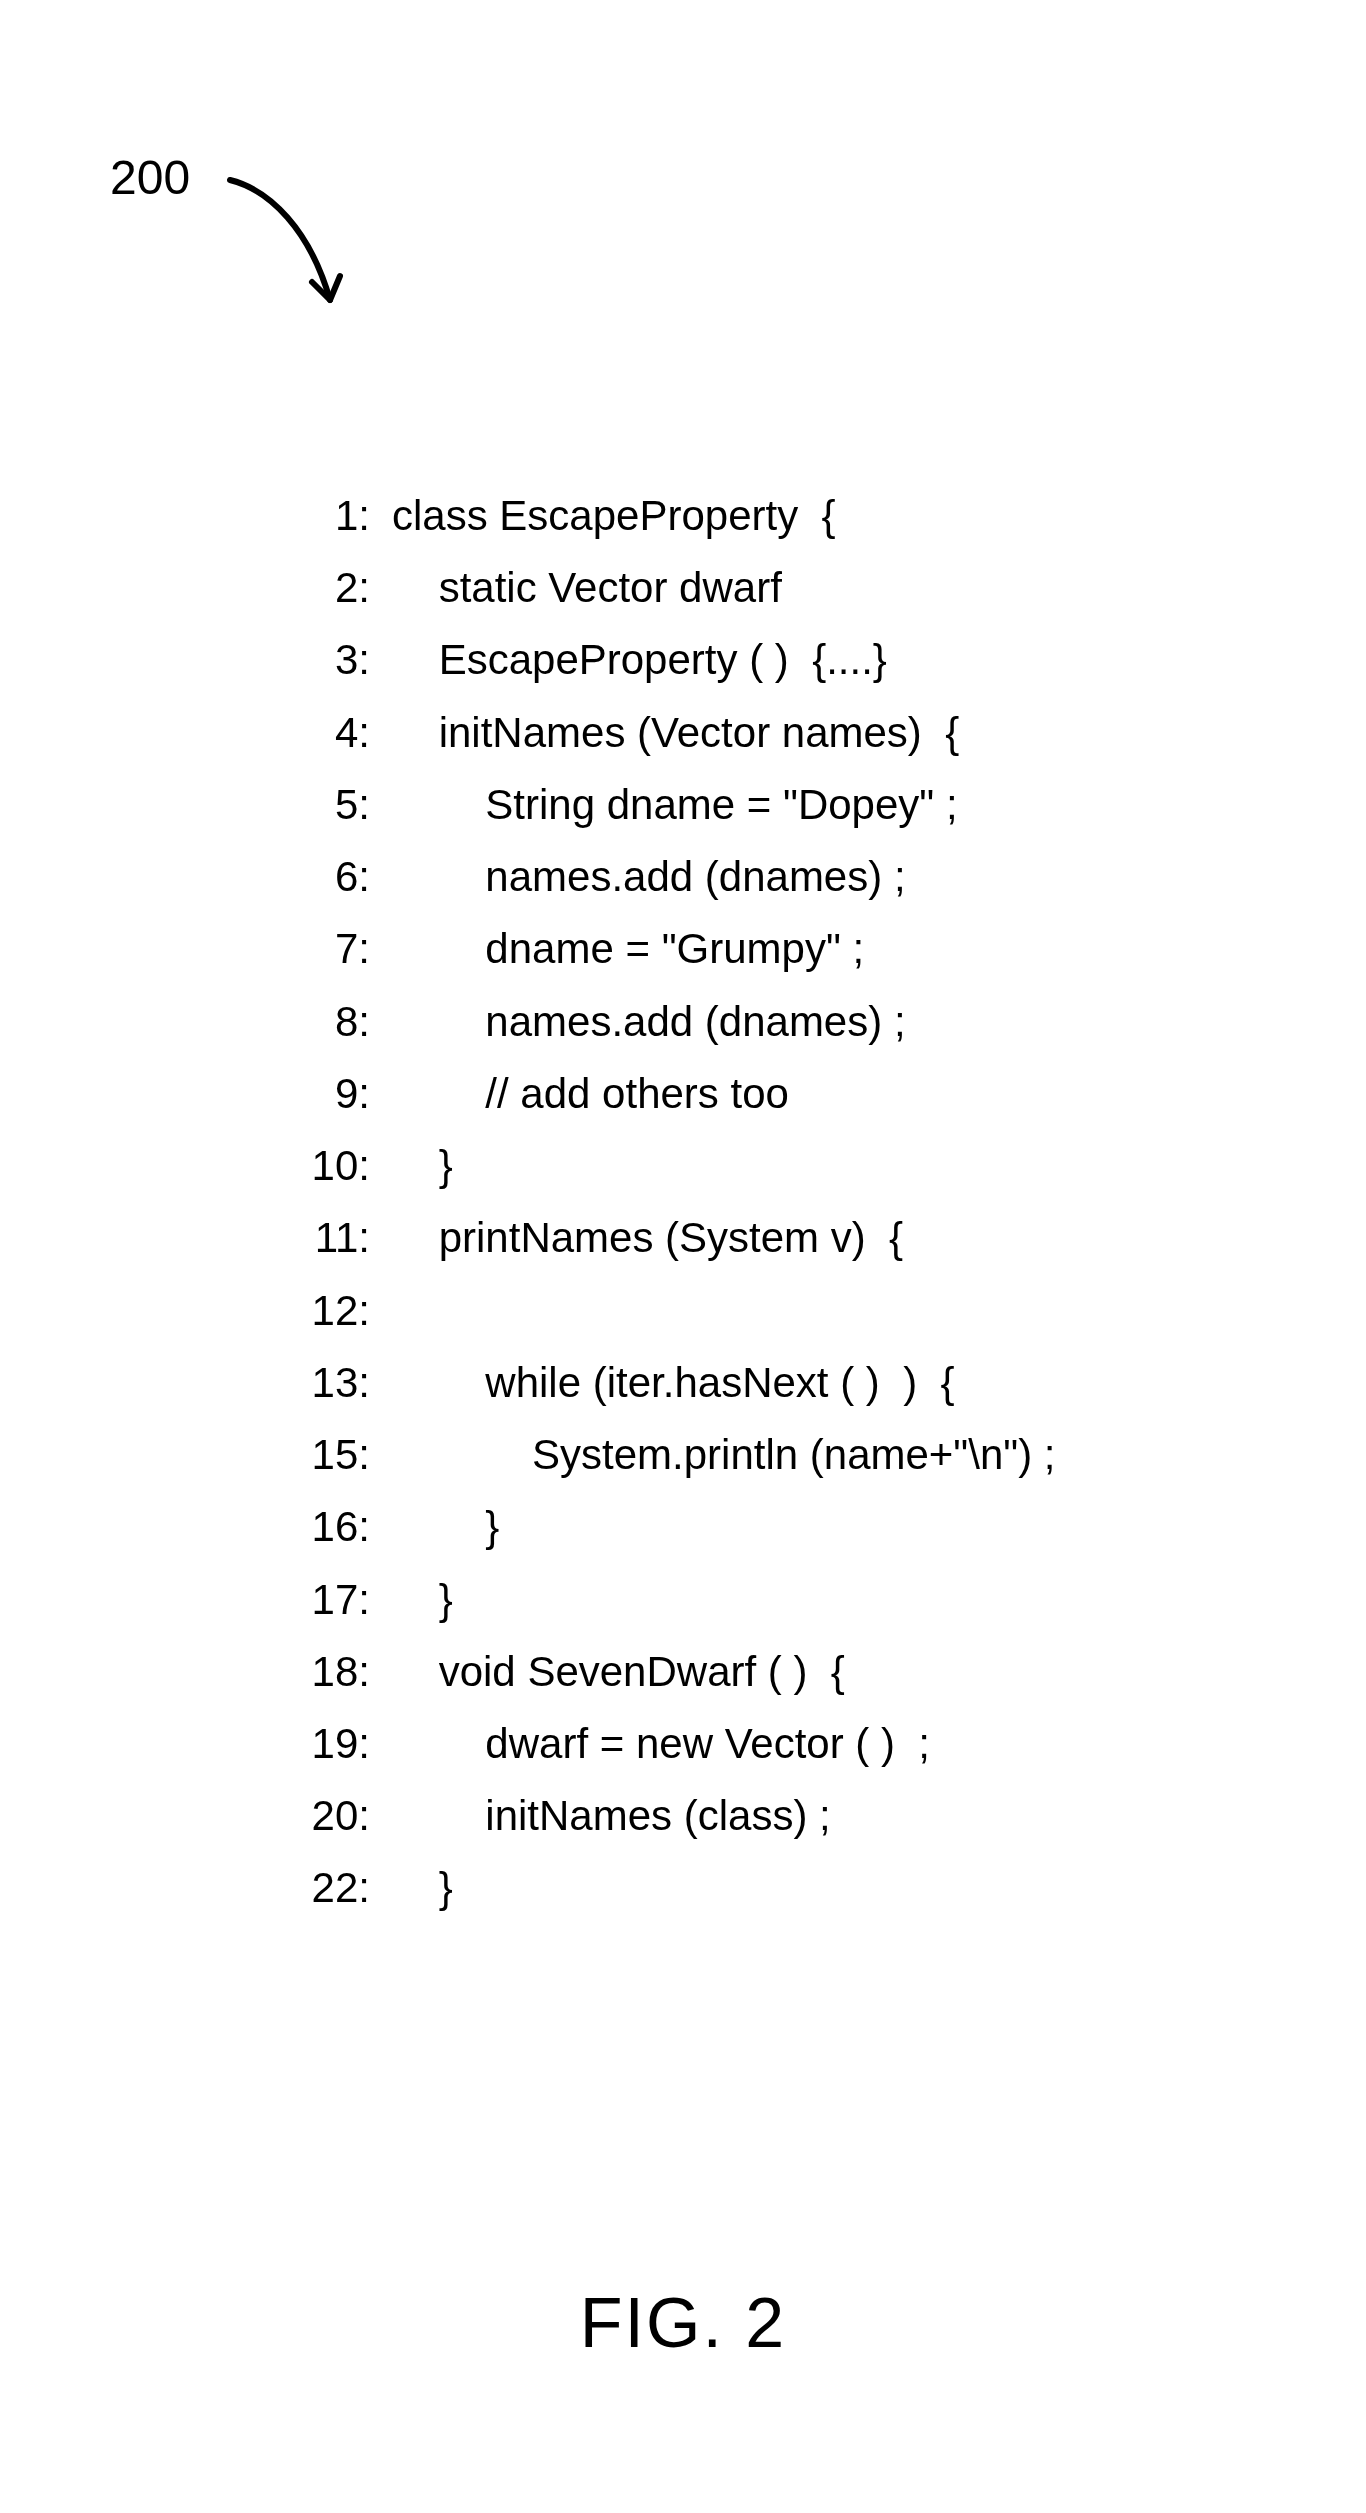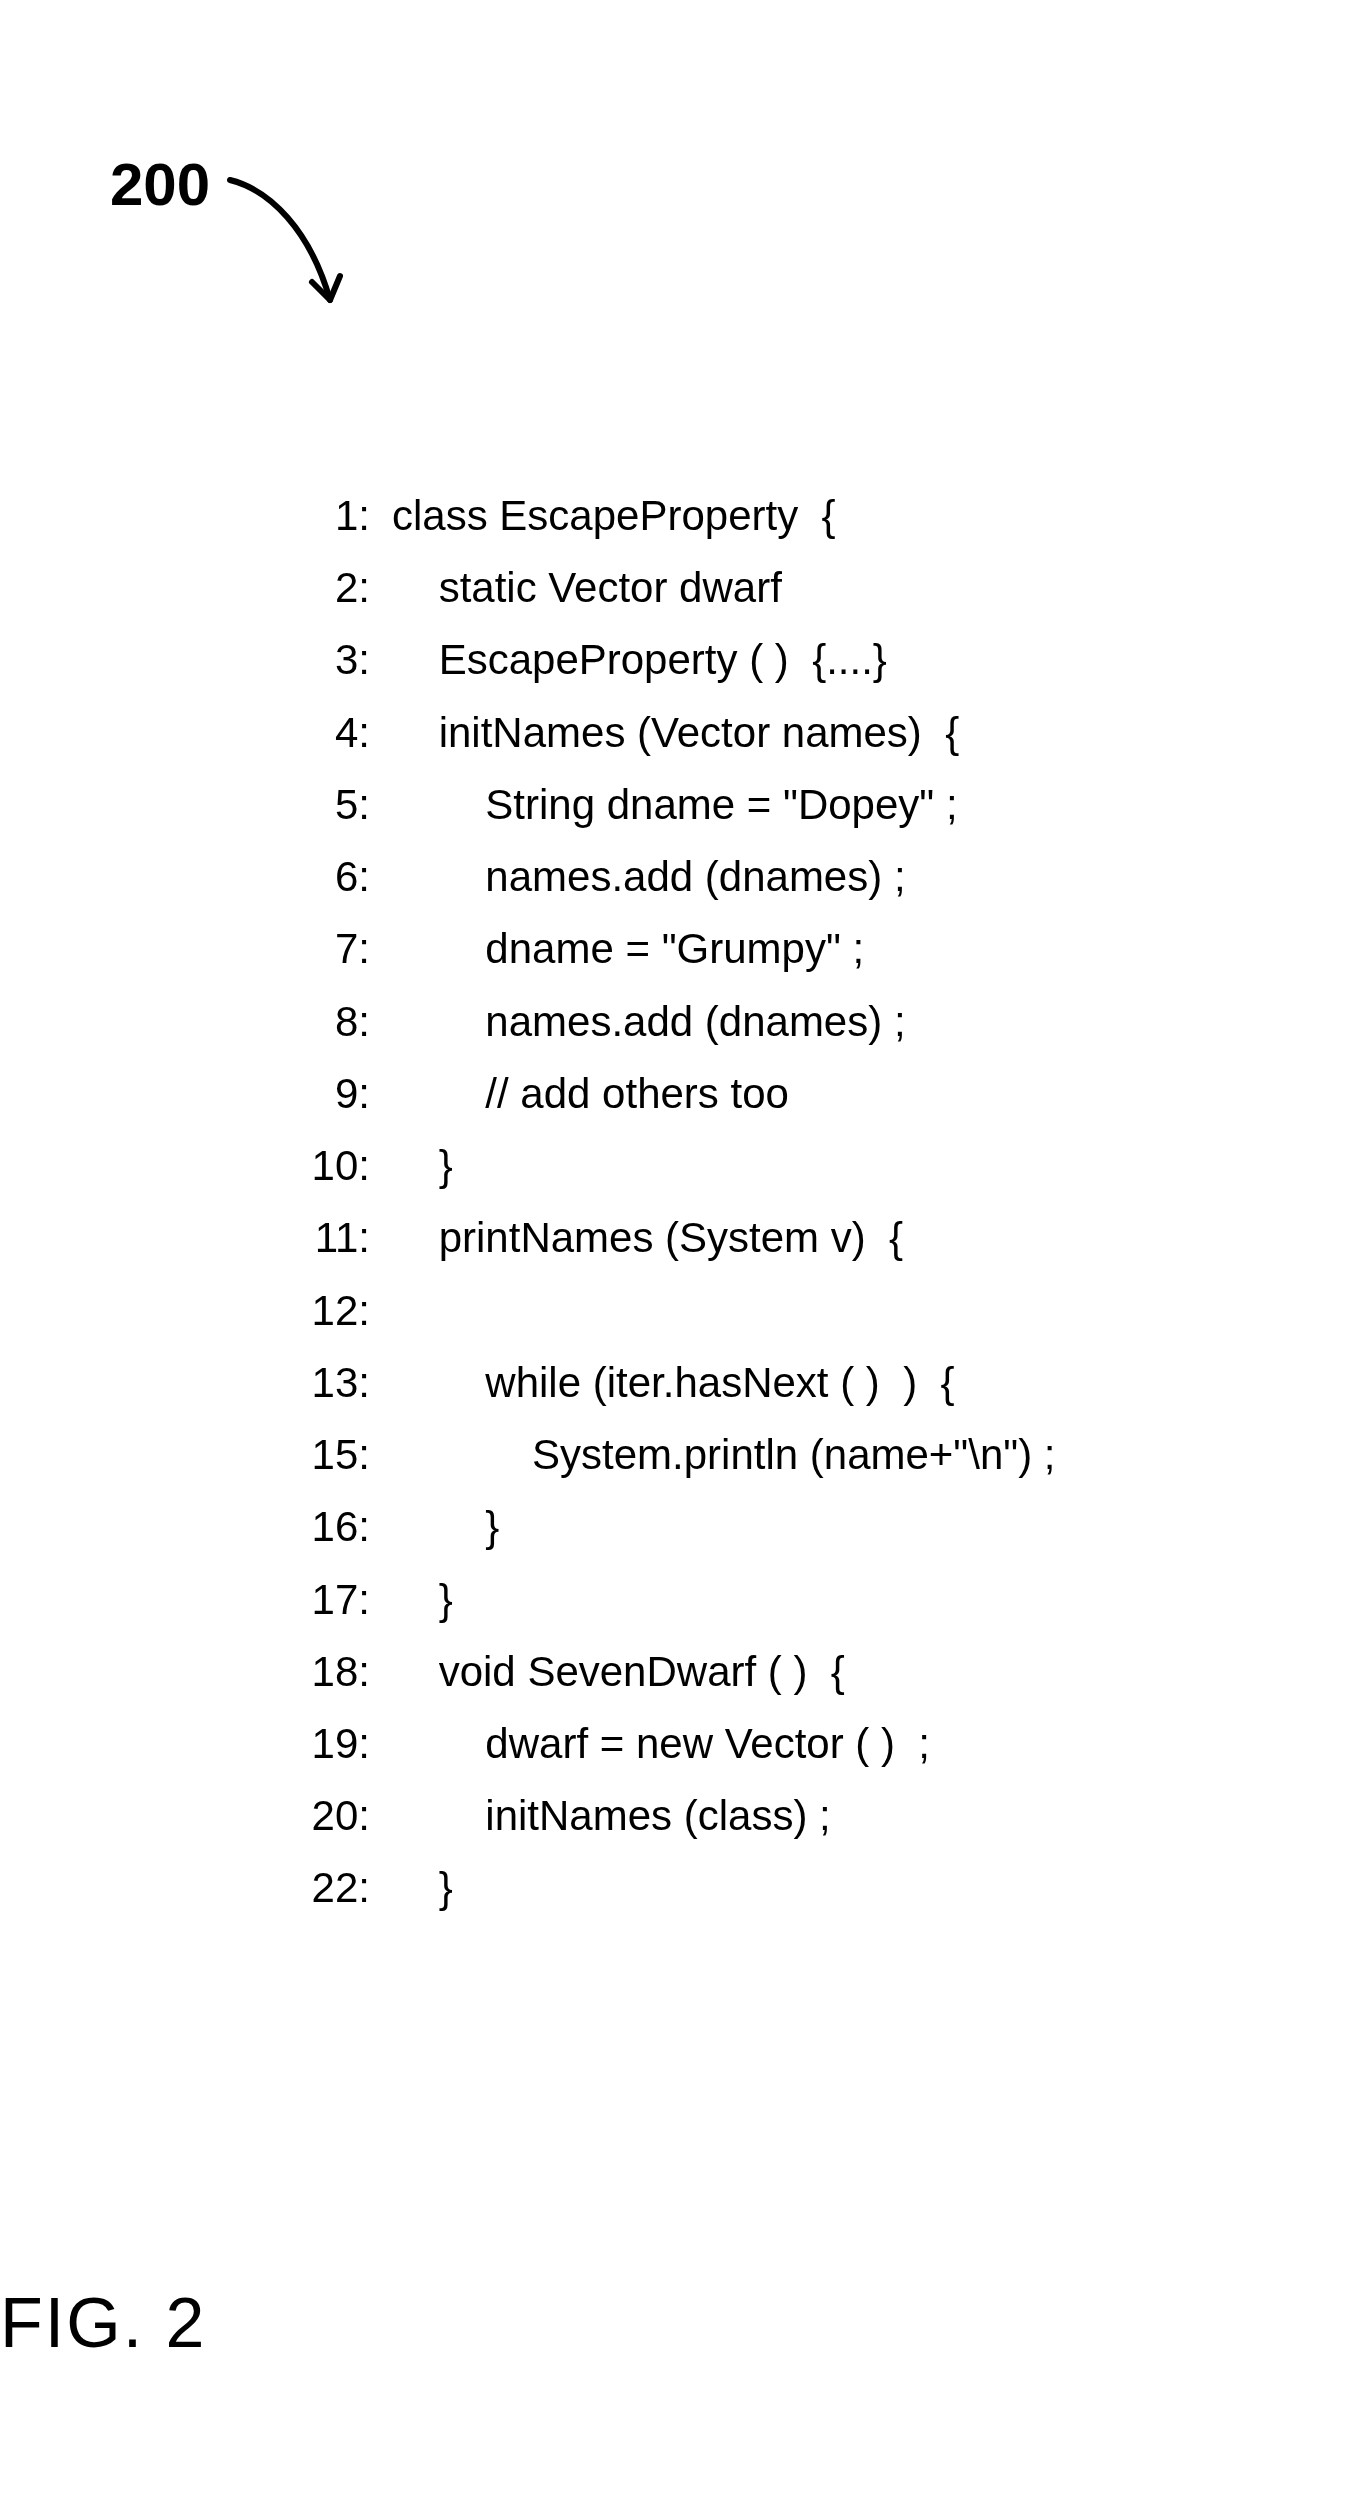--- a/index.html
+++ b/index.html
@@ -12,22 +12,21 @@
   .page {
     width: 1366px;
     height: 2513px;
     position: relative;
     box-sizing: border-box;
   }
   .ref-label {
     position: absolute;
     top: 150px;
     left: 110px;
-    font-size: 60px;
-    font-weight: bold;
+    font-size: 48px;
   }
   .arrow {
     position: absolute;
     top: 170px;
     left: 220px;
     width: 140px;
     height: 160px;
   }
   .code-block {
     position: absolute;
@@ -44,20 +43,21 @@
     display: inline-block;
     width: 90px;
     text-align: right;
     padding-right: 22px;
   }
   .fig-caption {
     position: absolute;
     bottom: 150px;
     left: 0;
     right: 0;
+    text-align: center;
     font-size: 70px;
     letter-spacing: 2px;
   }
 </style>
 </head>
 <body>
 
 <div class="page">
 
   <div class="ref-label">200</div>

